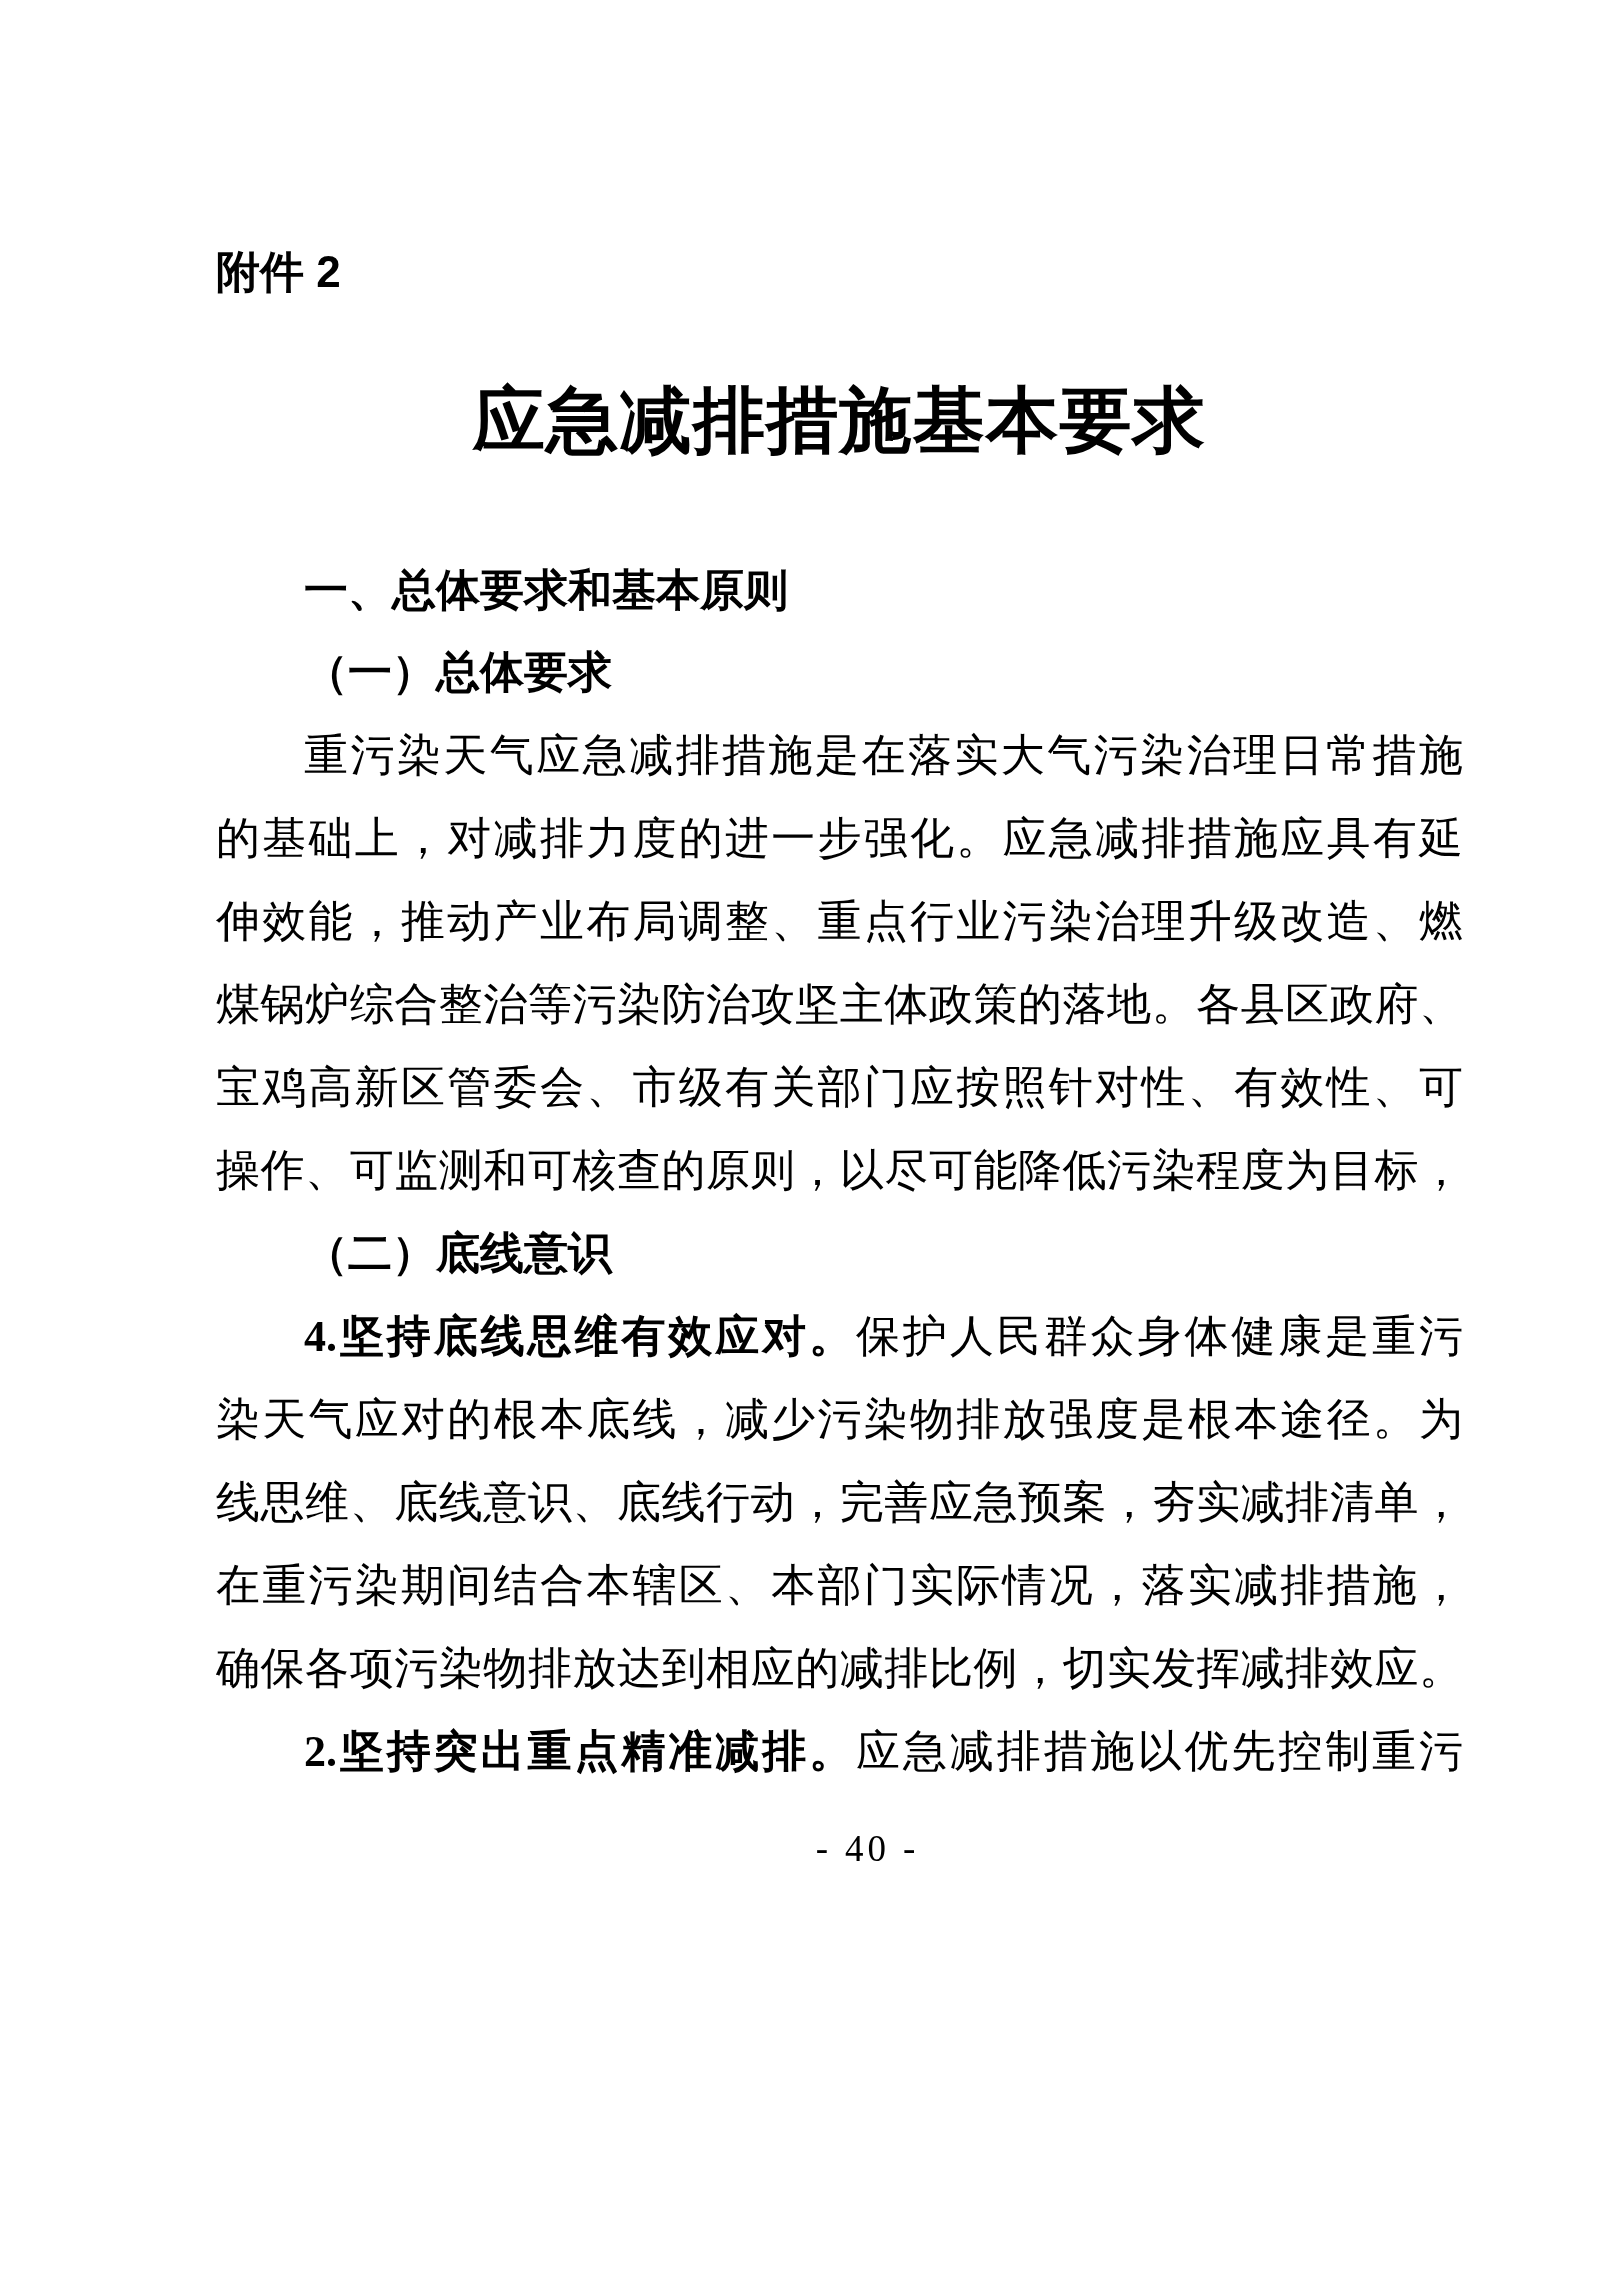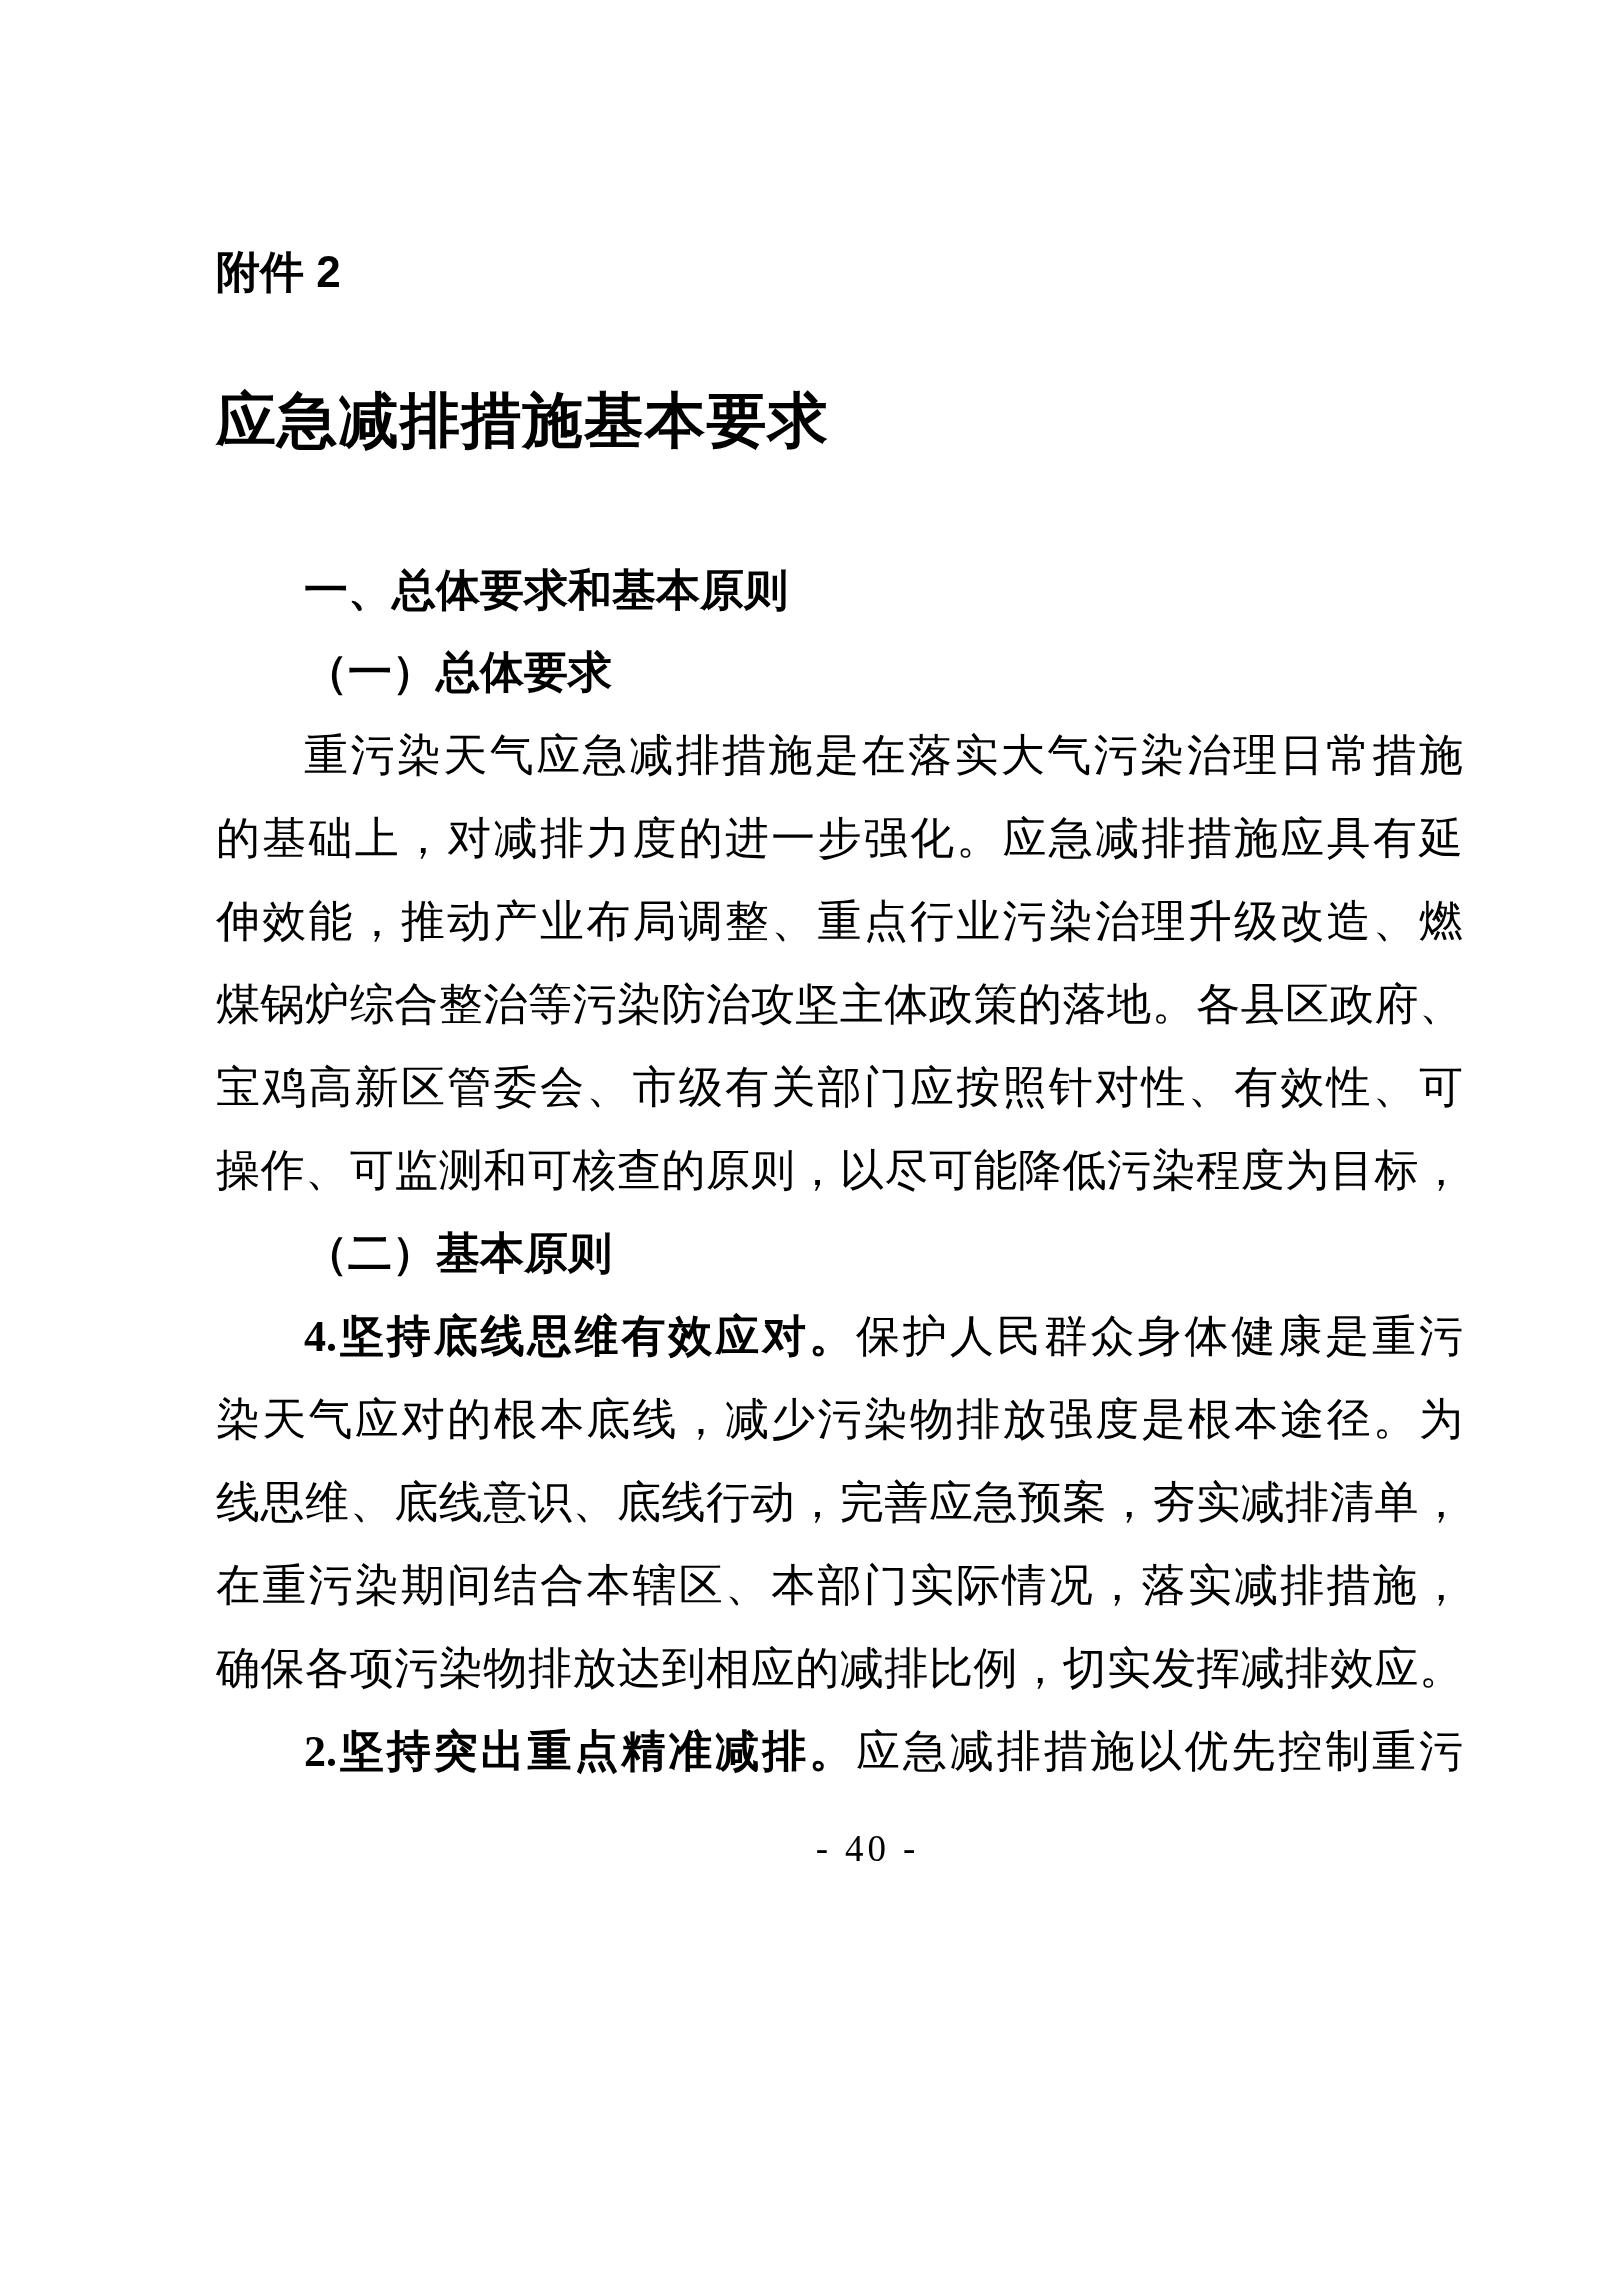--- a/index.html
+++ b/index.html
@@ -22,22 +22,23 @@
   .attachment-label {
     font-family: "Liberation Sans", "DejaVu Sans", sans-serif;
     font-weight: bold;
     font-size: 44px;
     line-height: 83px;
     text-align: left;
   }
   .doc-title {
     font-family: "Liberation Serif", "DejaVu Serif", serif;
     font-weight: bold;
-    font-size: 60px;
+    font-size: 72px;
     line-height: 83px;
+    text-align: center;
     margin-top: 67px;
     margin-bottom: 85px;
     letter-spacing: 1.3px;
   }
   .h1 {
     font-family: "Liberation Sans", "DejaVu Sans", sans-serif;
     font-weight: bold;
     font-size: 44px;
     line-height: 83px;
     padding-left: 88px;
@@ -89,21 +90,21 @@
 
     <div class="h2">（一）总体要求</div>
 
     <div class="line indent">重污染天气应急减排措施是在落实大气污染治理日常措施</div>
     <div class="line">的基础上，对减排力度的进一步强化。应急减排措施应具有延</div>
     <div class="line">伸效能，推动产业布局调整、重点行业污染治理升级改造、燃</div>
     <div class="line">煤锅炉综合整治等污染防治攻坚主体政策的落地。各县区政府、</div>
     <div class="line">宝鸡高新区管委会、市级有关部门应按照针对性、有效性、可</div>
     <div class="line">操作、可监测和可核查的原则，以尽可能降低污染程度为目标，</div>
 
-    <div class="h2">（二）基本原则</div>
+    <div class="h2">（二）底线意识</div>
 
     <div class="line indent">
       <span class="lead">4.坚持底线思维有效应对。</span><span>保护人民群众身体健康是重污</span>
     </div>
     <div class="line">染天气应对的根本底线，减少污染物排放强度是根本途径。为</div>
     <div class="line">线思维、底线意识、底线行动，完善应急预案，夯实减排清单，</div>
     <div class="line">在重污染期间结合本辖区、本部门实际情况，落实减排措施，</div>
     <div class="line">确保各项污染物排放达到相应的减排比例，切实发挥减排效应。</div>
 
     <div class="line indent">

